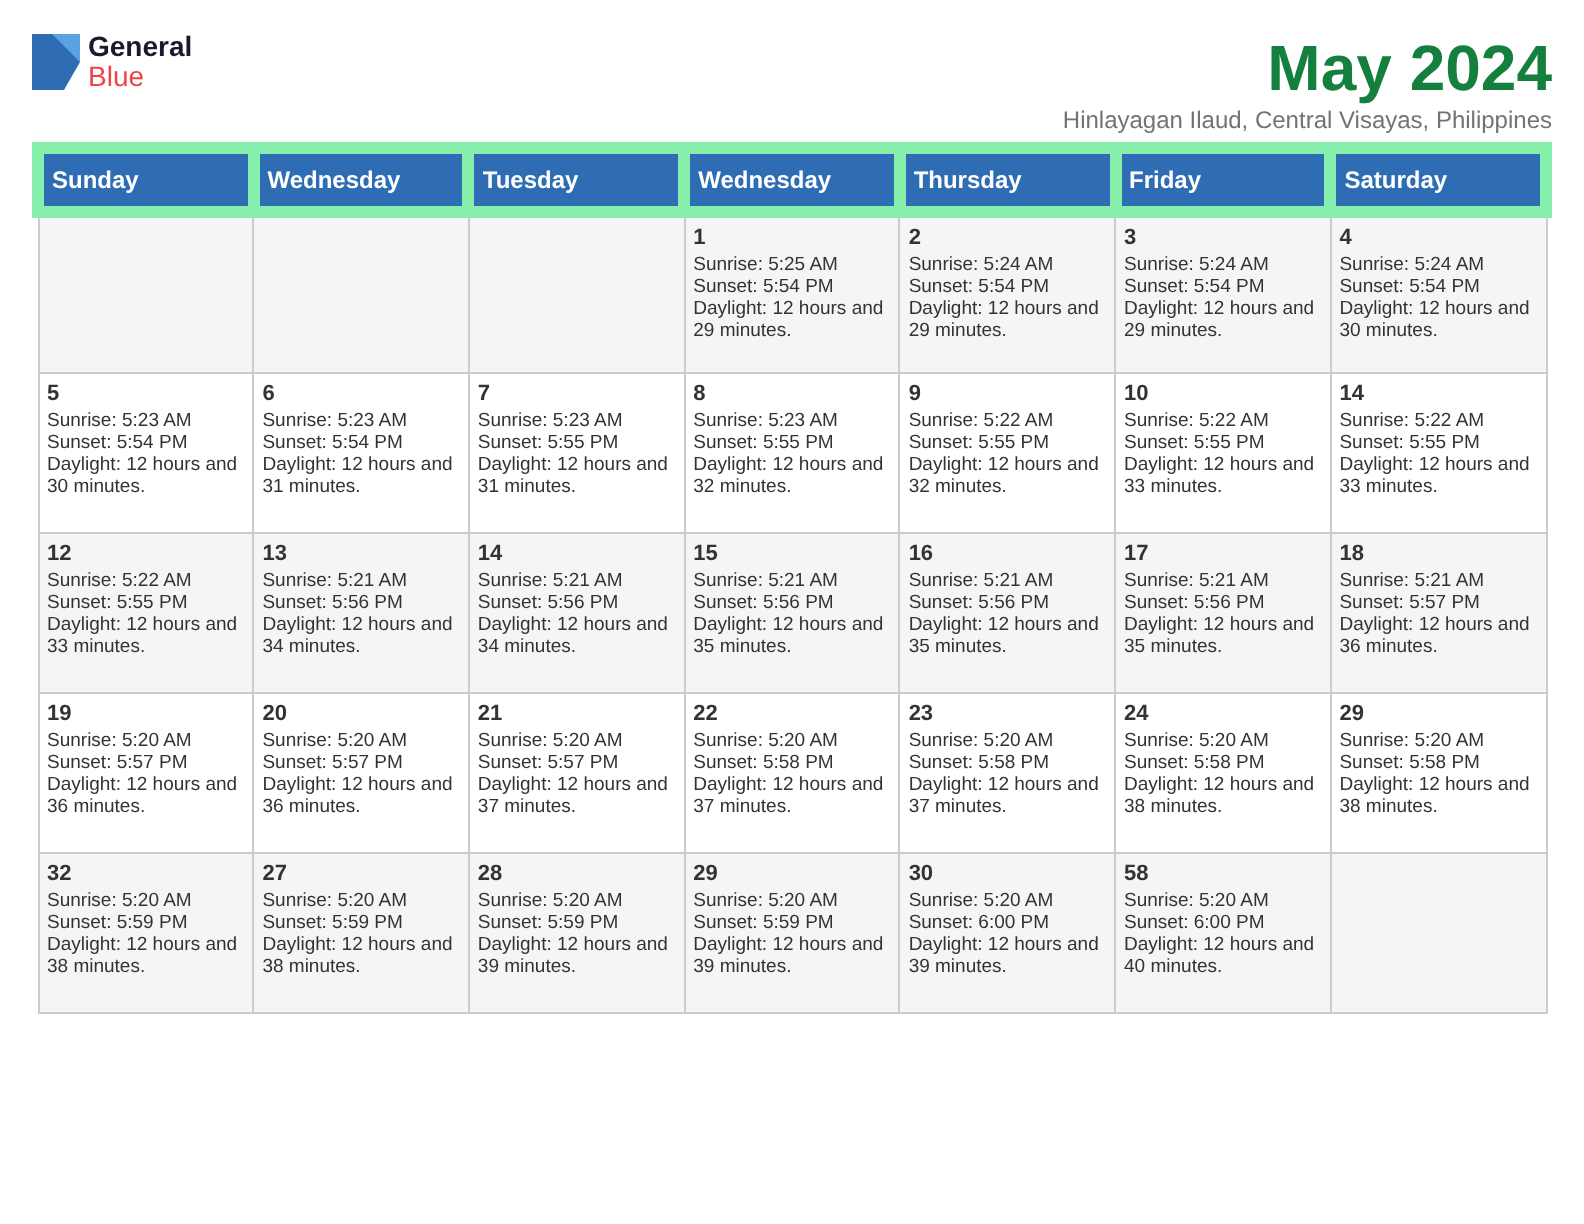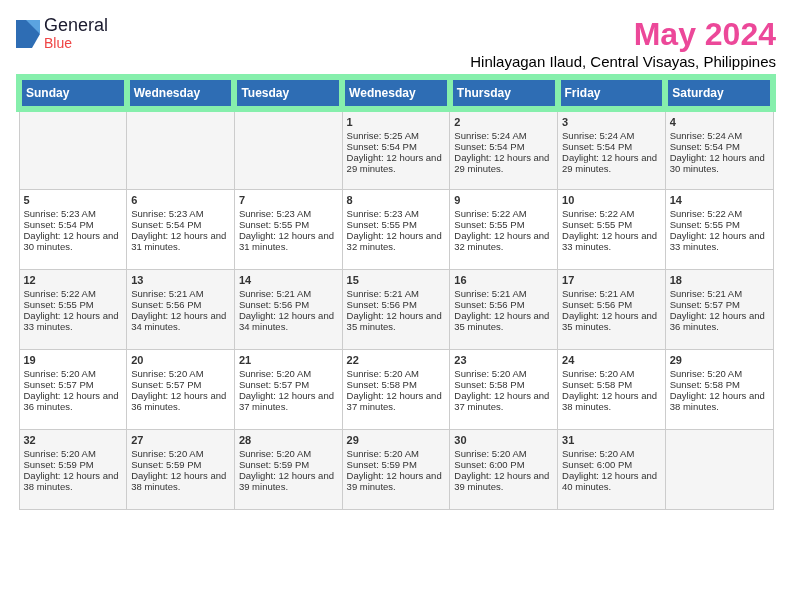--- a/index.html
+++ b/index.html
@@ -20,44 +20,44 @@
       display: flex;
       align-items: center;
       gap: 4px;
     }
     .logo-text {
       display: flex;
       flex-direction: column;
       line-height: 1.1;
     }
     .logo-general {
-      font-size: 18px;
-      font-weight: normal;
+      font-size: 14px;
+      font-weight: bold;
       color: #1a1a2e;
     }
     .logo-blue {
       font-size: 14px;
       font-weight: normal;
       color: #ef4444;
     }
     .logo-icon {
       width: 24px;
       height: 28px;
     }
     .title-block {
       text-align: right;
     }
     .month-title {
       font-size: 32px;
       font-weight: bold;
-      color: #ec4899;
+      color: #15803d;
     }
     .location-title {
-      font-size: 15px;
-      color: #000000;
+      font-size: 12px;
+      color: #737373;
       padding-left: 24px;
     }
     table {
       width: 100%;
       border-collapse: collapse;
       table-layout: fixed;
     }
     thead tr {
       background-color: #2e6db4;
       color: #fff;
@@ -166,17 +166,17 @@
         <td><span class="day-num">23</span><span>Sunrise: 5:20 AM</span><br><span>Sunset: 5:58 PM</span><br><span>Daylight: 12 hours and 37 minutes.</span></td>
         <td><span class="day-num">24</span><span>Sunrise: 5:20 AM</span><br><span>Sunset: 5:58 PM</span><br><span>Daylight: 12 hours and 38 minutes.</span></td>
         <td><span class="day-num">29</span><span>Sunrise: 5:20 AM</span><br><span>Sunset: 5:58 PM</span><br><span>Daylight: 12 hours and 38 minutes.</span></td>
       </tr>
       <tr>
         <td><span class="day-num">32</span><span>Sunrise: 5:20 AM</span><br><span>Sunset: 5:59 PM</span><br><span>Daylight: 12 hours and 38 minutes.</span></td>
         <td><span class="day-num">27</span><span>Sunrise: 5:20 AM</span><br><span>Sunset: 5:59 PM</span><br><span>Daylight: 12 hours and 38 minutes.</span></td>
         <td><span class="day-num">28</span><span>Sunrise: 5:20 AM</span><br><span>Sunset: 5:59 PM</span><br><span>Daylight: 12 hours and 39 minutes.</span></td>
         <td><span class="day-num">29</span><span>Sunrise: 5:20 AM</span><br><span>Sunset: 5:59 PM</span><br><span>Daylight: 12 hours and 39 minutes.</span></td>
         <td><span class="day-num">30</span><span>Sunrise: 5:20 AM</span><br><span>Sunset: 6:00 PM</span><br><span>Daylight: 12 hours and 39 minutes.</span></td>
-        <td><span class="day-num">31</span><span>Sunrise: 5:20 AM</span><br><span>Sunset: 6:00 PM</span><br><span>Daylight: 12 hours and 40 minutes.</span></td>
+        <td><span class="day-num">58</span><span>Sunrise: 5:20 AM</span><br><span>Sunset: 6:00 PM</span><br><span>Daylight: 12 hours and 40 minutes.</span></td>
         <td class="empty"></td>
       </tr>
     </tbody>
 </table>
 
 </body></html>

